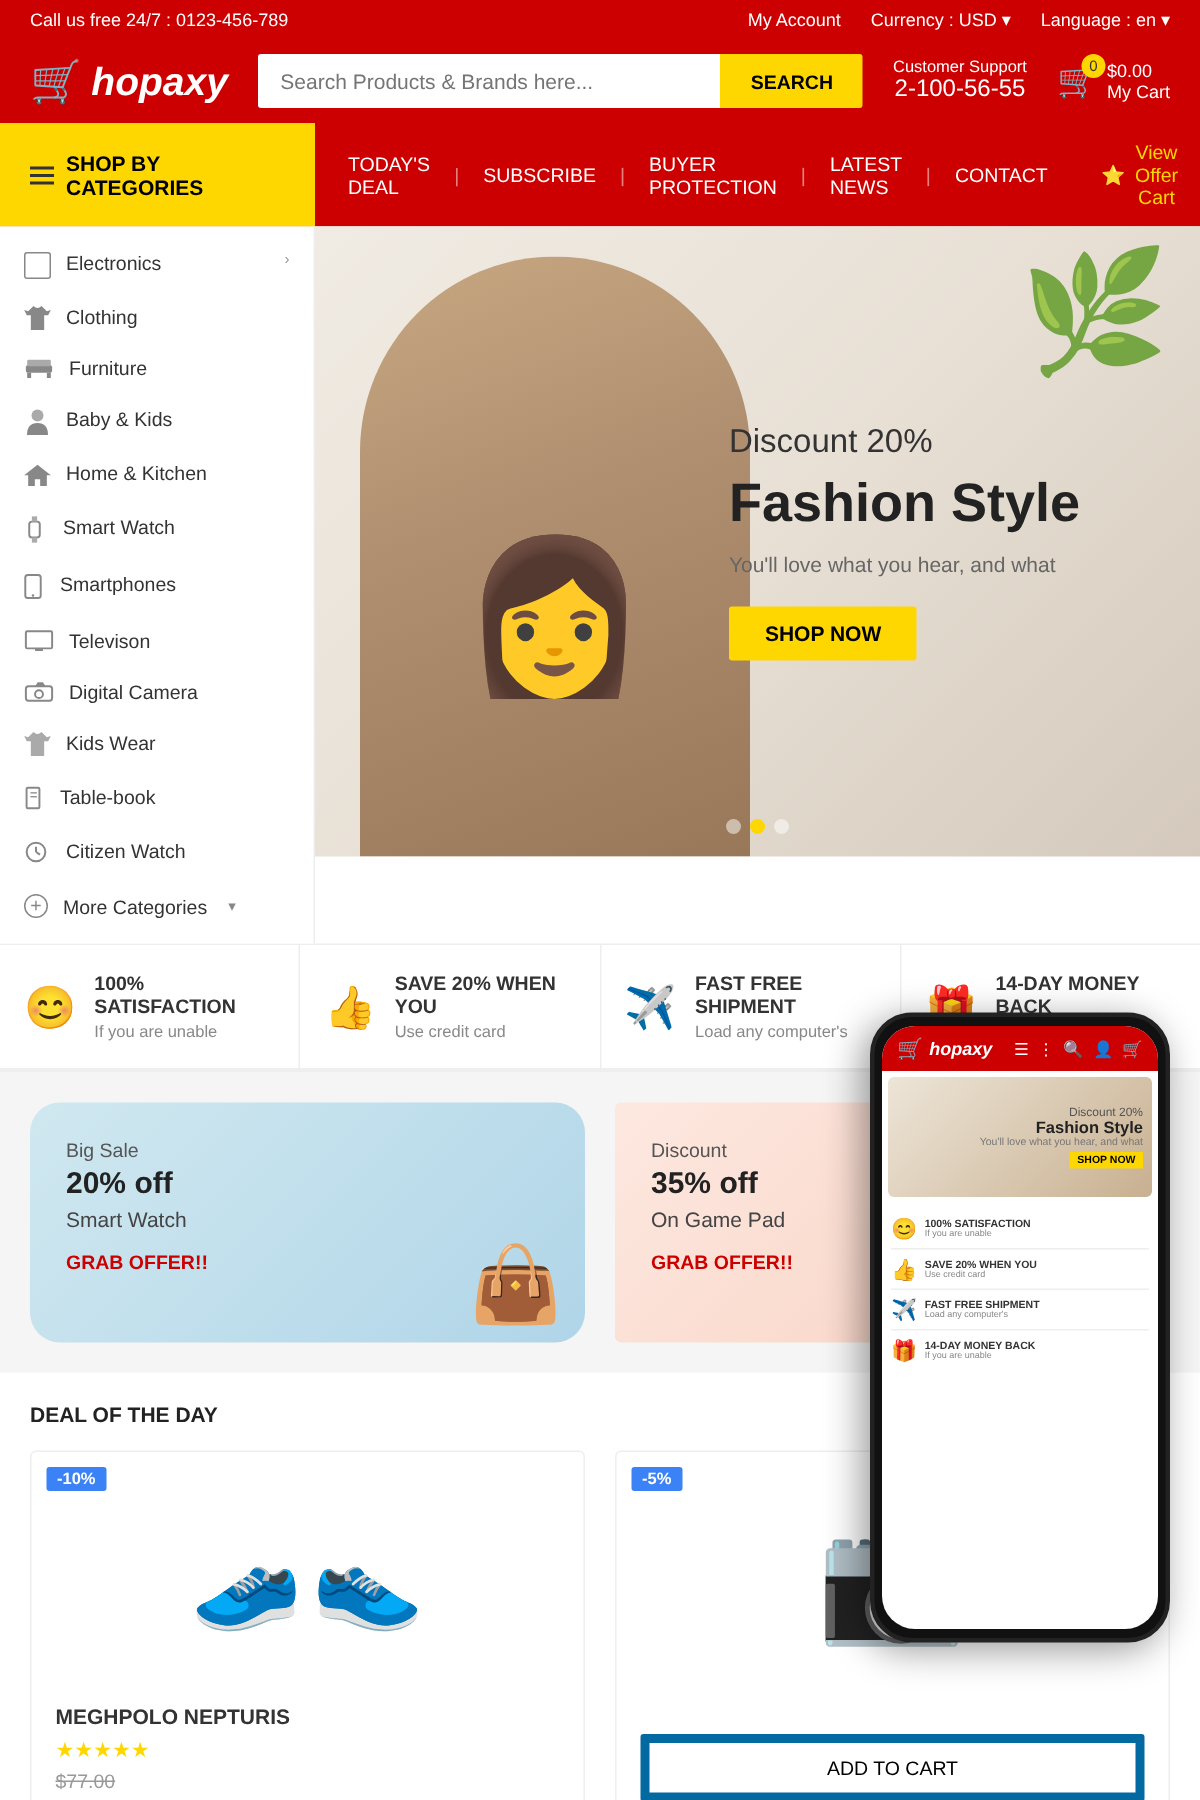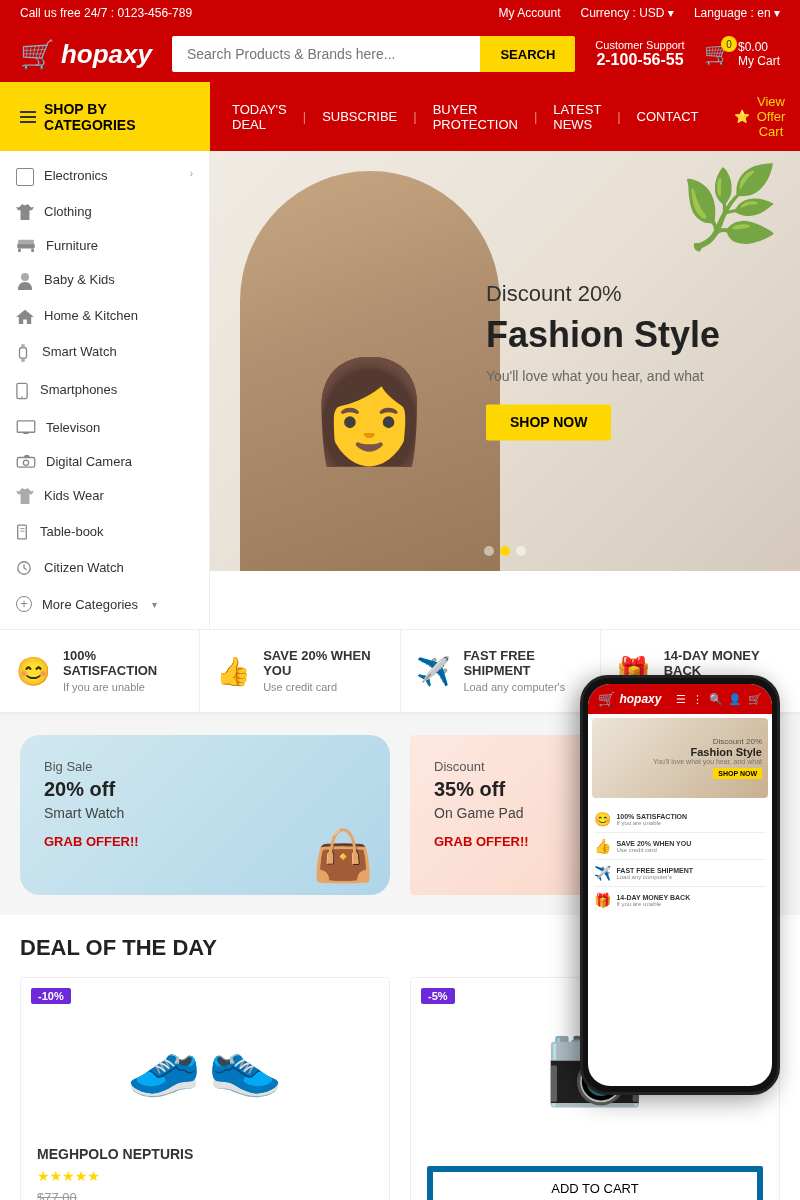--- a/index.html
+++ b/index.html
@@ -13,21 +13,21 @@
     
     .header { background: #cc0000; padding: 10px 20px; display: flex; align-items: center; gap: 20px; }
     .logo { display: flex; align-items: center; gap: 6px; }
     .logo-icon { color: #FFD700; font-size: 28px; }
     .logo-text { color: white; font-size: 26px; font-weight: bold; font-style: italic; }
     .search-bar { flex: 1; display: flex; }
     .search-bar input { flex: 1; padding: 10px 15px; border: none; outline: none; font-size: 14px; border-radius: 2px 0 0 2px; }
     .search-btn { background: #FFD700; border: none; padding: 10px 20px; font-weight: bold; cursor: pointer; font-size: 13px; border-radius: 0 2px 2px 0; }
     .header-right { display: flex; align-items: center; gap: 20px; }
     .support { color: white; text-align: center; font-size: 12px; }
-    .support-num { font-size: 16px; font-weight: bold; }
+    .support-num { font-size: 16px; font-weight: normal; }
     .cart { color: white; display: flex; align-items: center; gap: 6px; font-size: 12px; }
     .cart-icon { font-size: 22px; position: relative; }
     .cart-badge { background: #FFD700; color: #333; border-radius: 50%; width: 16px; height: 16px; font-size: 10px; display: flex; align-items: center; justify-content: center; position: absolute; top: -5px; right: -5px; }
 
     
     .navbar { background: #cc0000; display: flex; align-items: stretch; }
     .shop-cat-btn { background: #FFD700; padding: 12px 20px; display: flex; align-items: center; gap: 8px; font-weight: bold; font-size: 14px; cursor: pointer; min-width: 210px; }
     .hamburger { display: flex; flex-direction: column; gap: 3px; }
     .hamburger span { width: 16px; height: 2px; background: #333; display: block; }
     .nav-links { display: flex; align-items: center; padding: 0 10px; gap: 4px; flex: 1; }
@@ -70,24 +70,24 @@
     .promo-card.blue { background: linear-gradient(135deg, #d0e8f0 0%, #b0d5e8 100%); border-radius: 20px; }
     .promo-card.pink { background: linear-gradient(135deg, #fde8e0 0%, #f8d0c0 100%); }
     .promo-title { font-size: 13px; color: #555; margin-bottom: 4px; }
     .promo-offer { font-size: 20px; font-weight: bold; color: #222; margin-bottom: 4px; }
     .promo-sub { font-size: 14px; color: #444; margin-bottom: 12px; }
     .grab-btn { color: #cc0000; font-weight: bold; font-size: 13px; cursor: pointer; text-decoration: none; background: none; border: none; }
     .promo-img { position: absolute; right: 15px; bottom: 10px; font-size: 50px; }
 
     
     .deal-section { padding: 20px; background: white; }
-    .section-title { font-size: 22px; font-weight: bold; color: #222; margin-bottom: 16px; }
+    .section-title { font-size: 14px; font-weight: bold; color: #222; margin-bottom: 16px; }
     .deal-grid { display: flex; gap: 20px; }
     .deal-card { flex: 1; border: 1px solid #eee; border-radius: 4px; padding: 16px; position: relative; }
-    .deal-badge { position: absolute; top: 10px; left: 10px; background: #6d28d9; color: white; font-size: 11px; padding: 2px 7px; border-radius: 2px; font-weight: bold; }
+    .deal-badge { position: absolute; top: 10px; left: 10px; background: #3b82f6; color: white; font-size: 11px; padding: 2px 7px; border-radius: 2px; font-weight: bold; }
     .deal-img { width: 100%; height: 140px; display: flex; align-items: center; justify-content: center; margin-bottom: 12px; font-size: 60px; }
     .deal-name { font-size: 14px; font-weight: bold; color: #333; margin-bottom: 6px; }
     .deal-stars { color: #FFD700; font-size: 14px; margin-bottom: 6px; }
     .deal-price-old { font-size: 13px; color: #999; text-decoration: line-through; margin-bottom: 2px; }
     .add-cart-btn { width: 100%; background: white; border: 6px solid #0369a1; padding: 9px; font-size: 13px; cursor: pointer; border-radius: 2px; font-weight: normal; }
 
     
     .icon-box { width: 18px; height: 18px; border: 1.5px solid #888; border-radius: 2px; display: inline-block; flex-shrink: 0; }
   </style>
 </head>

